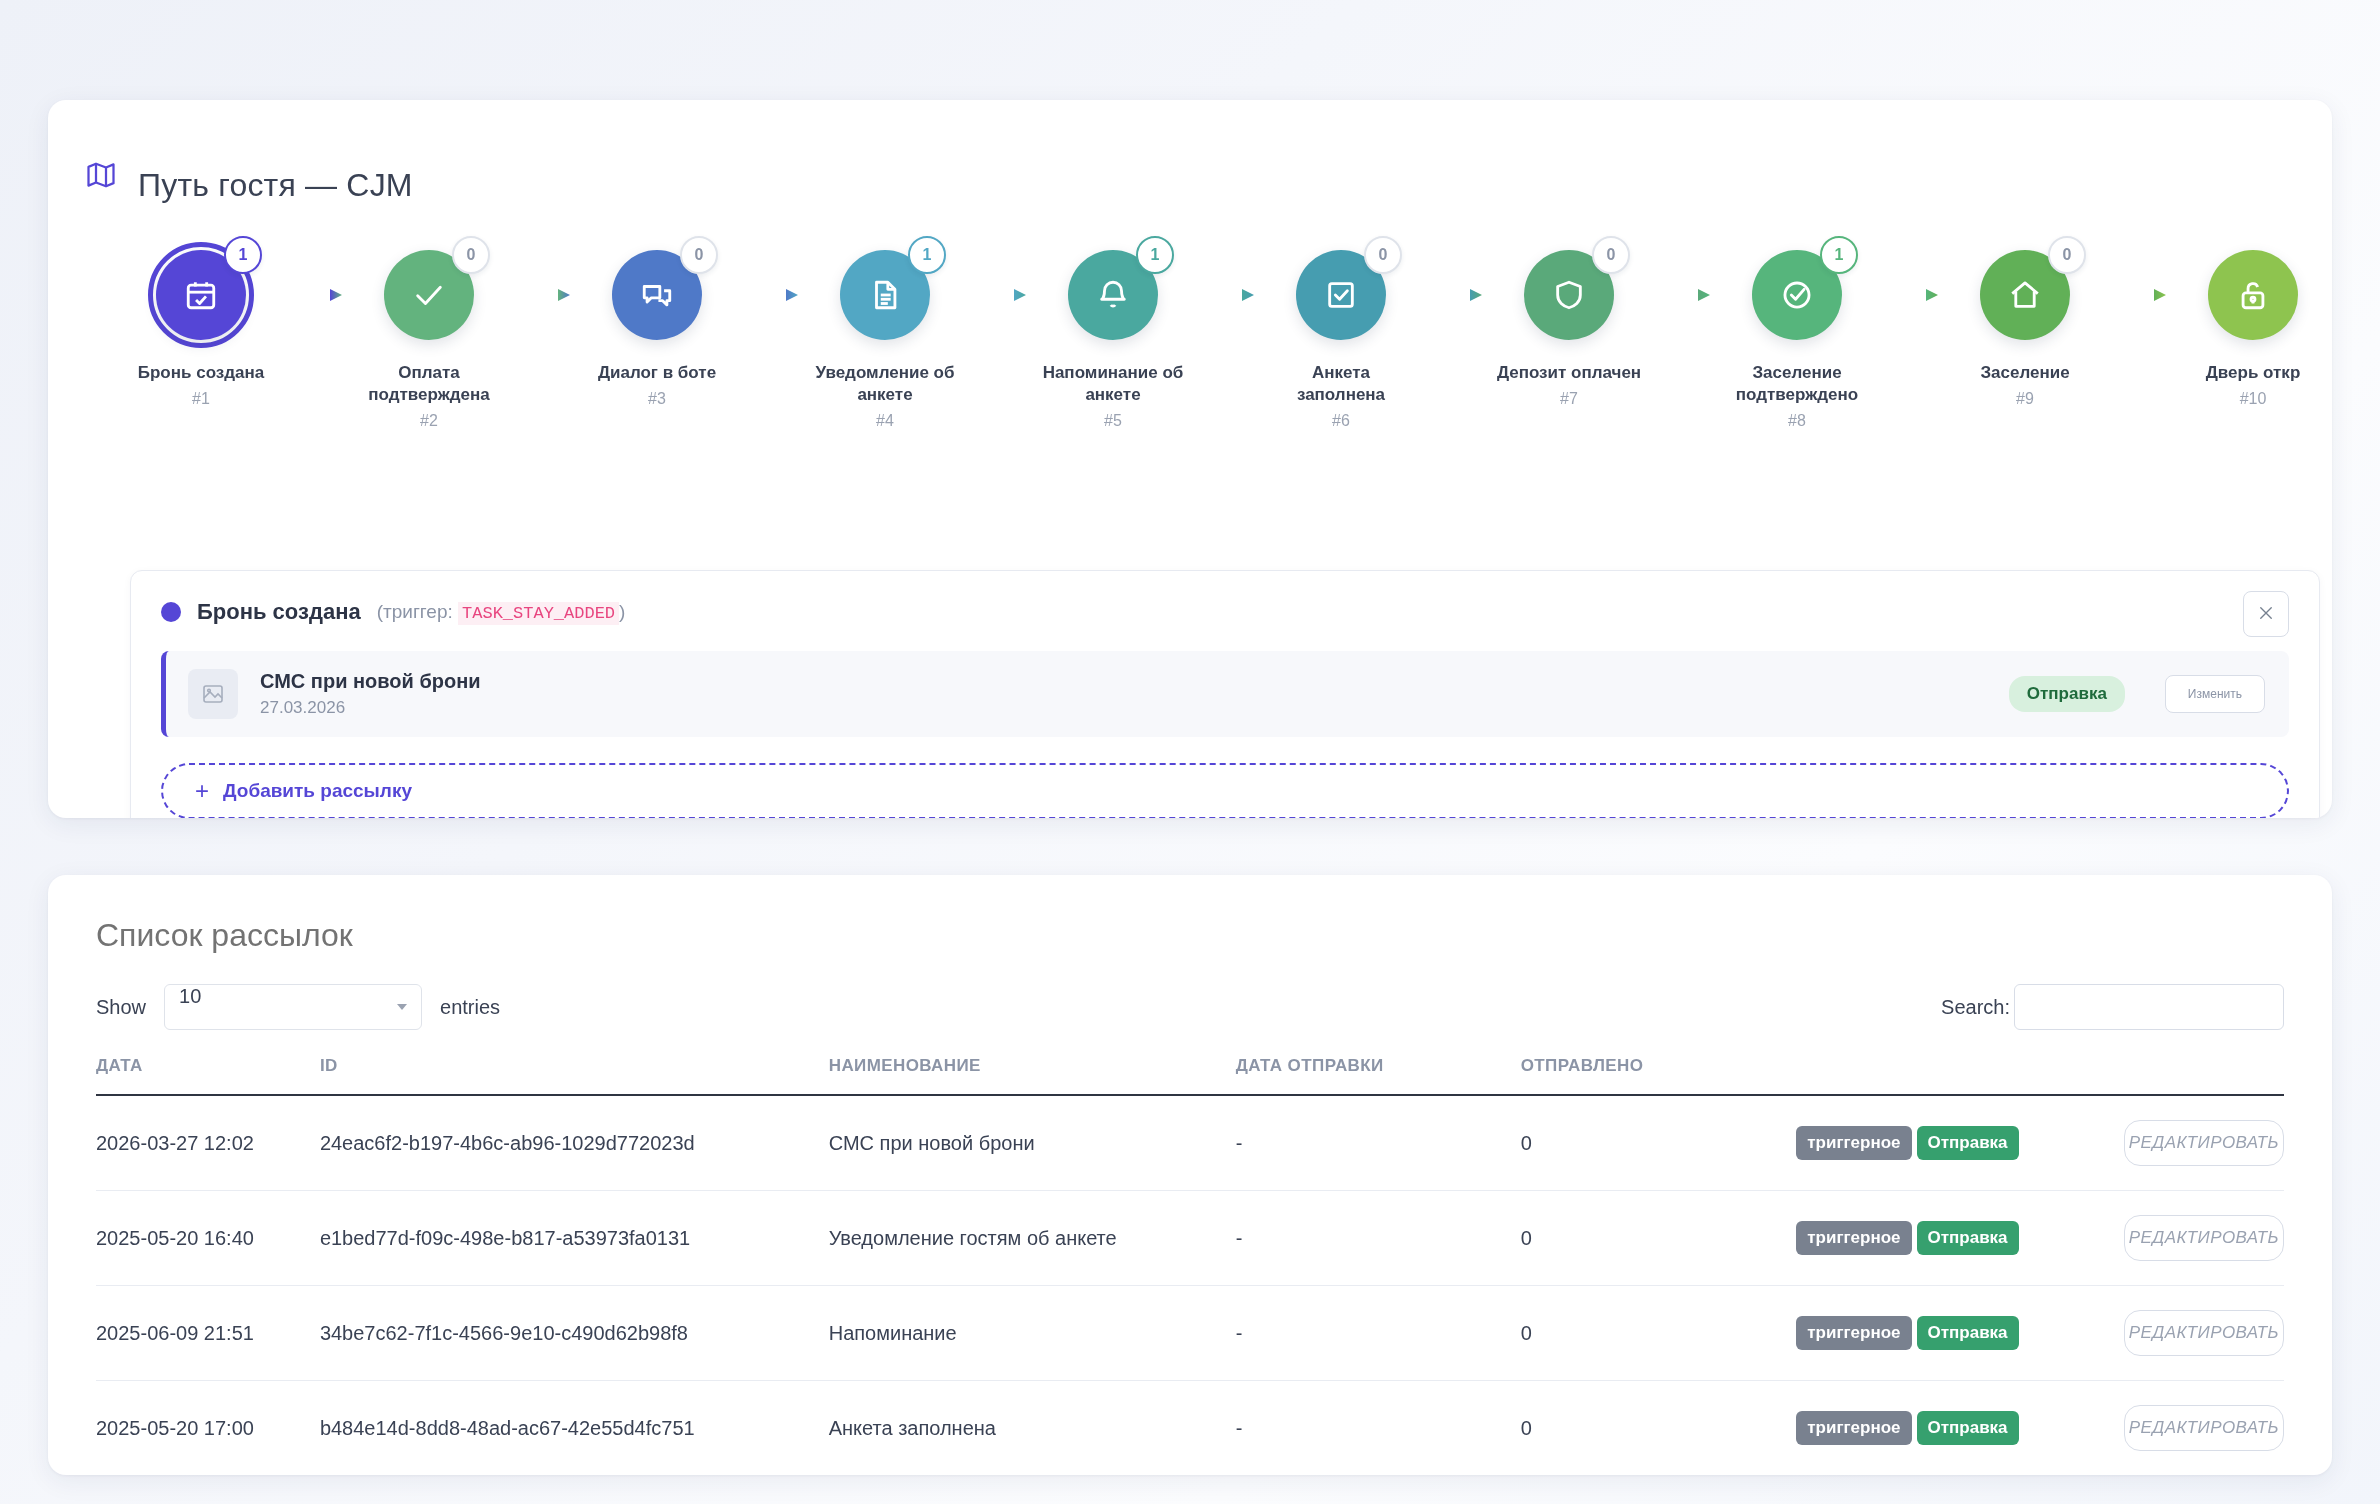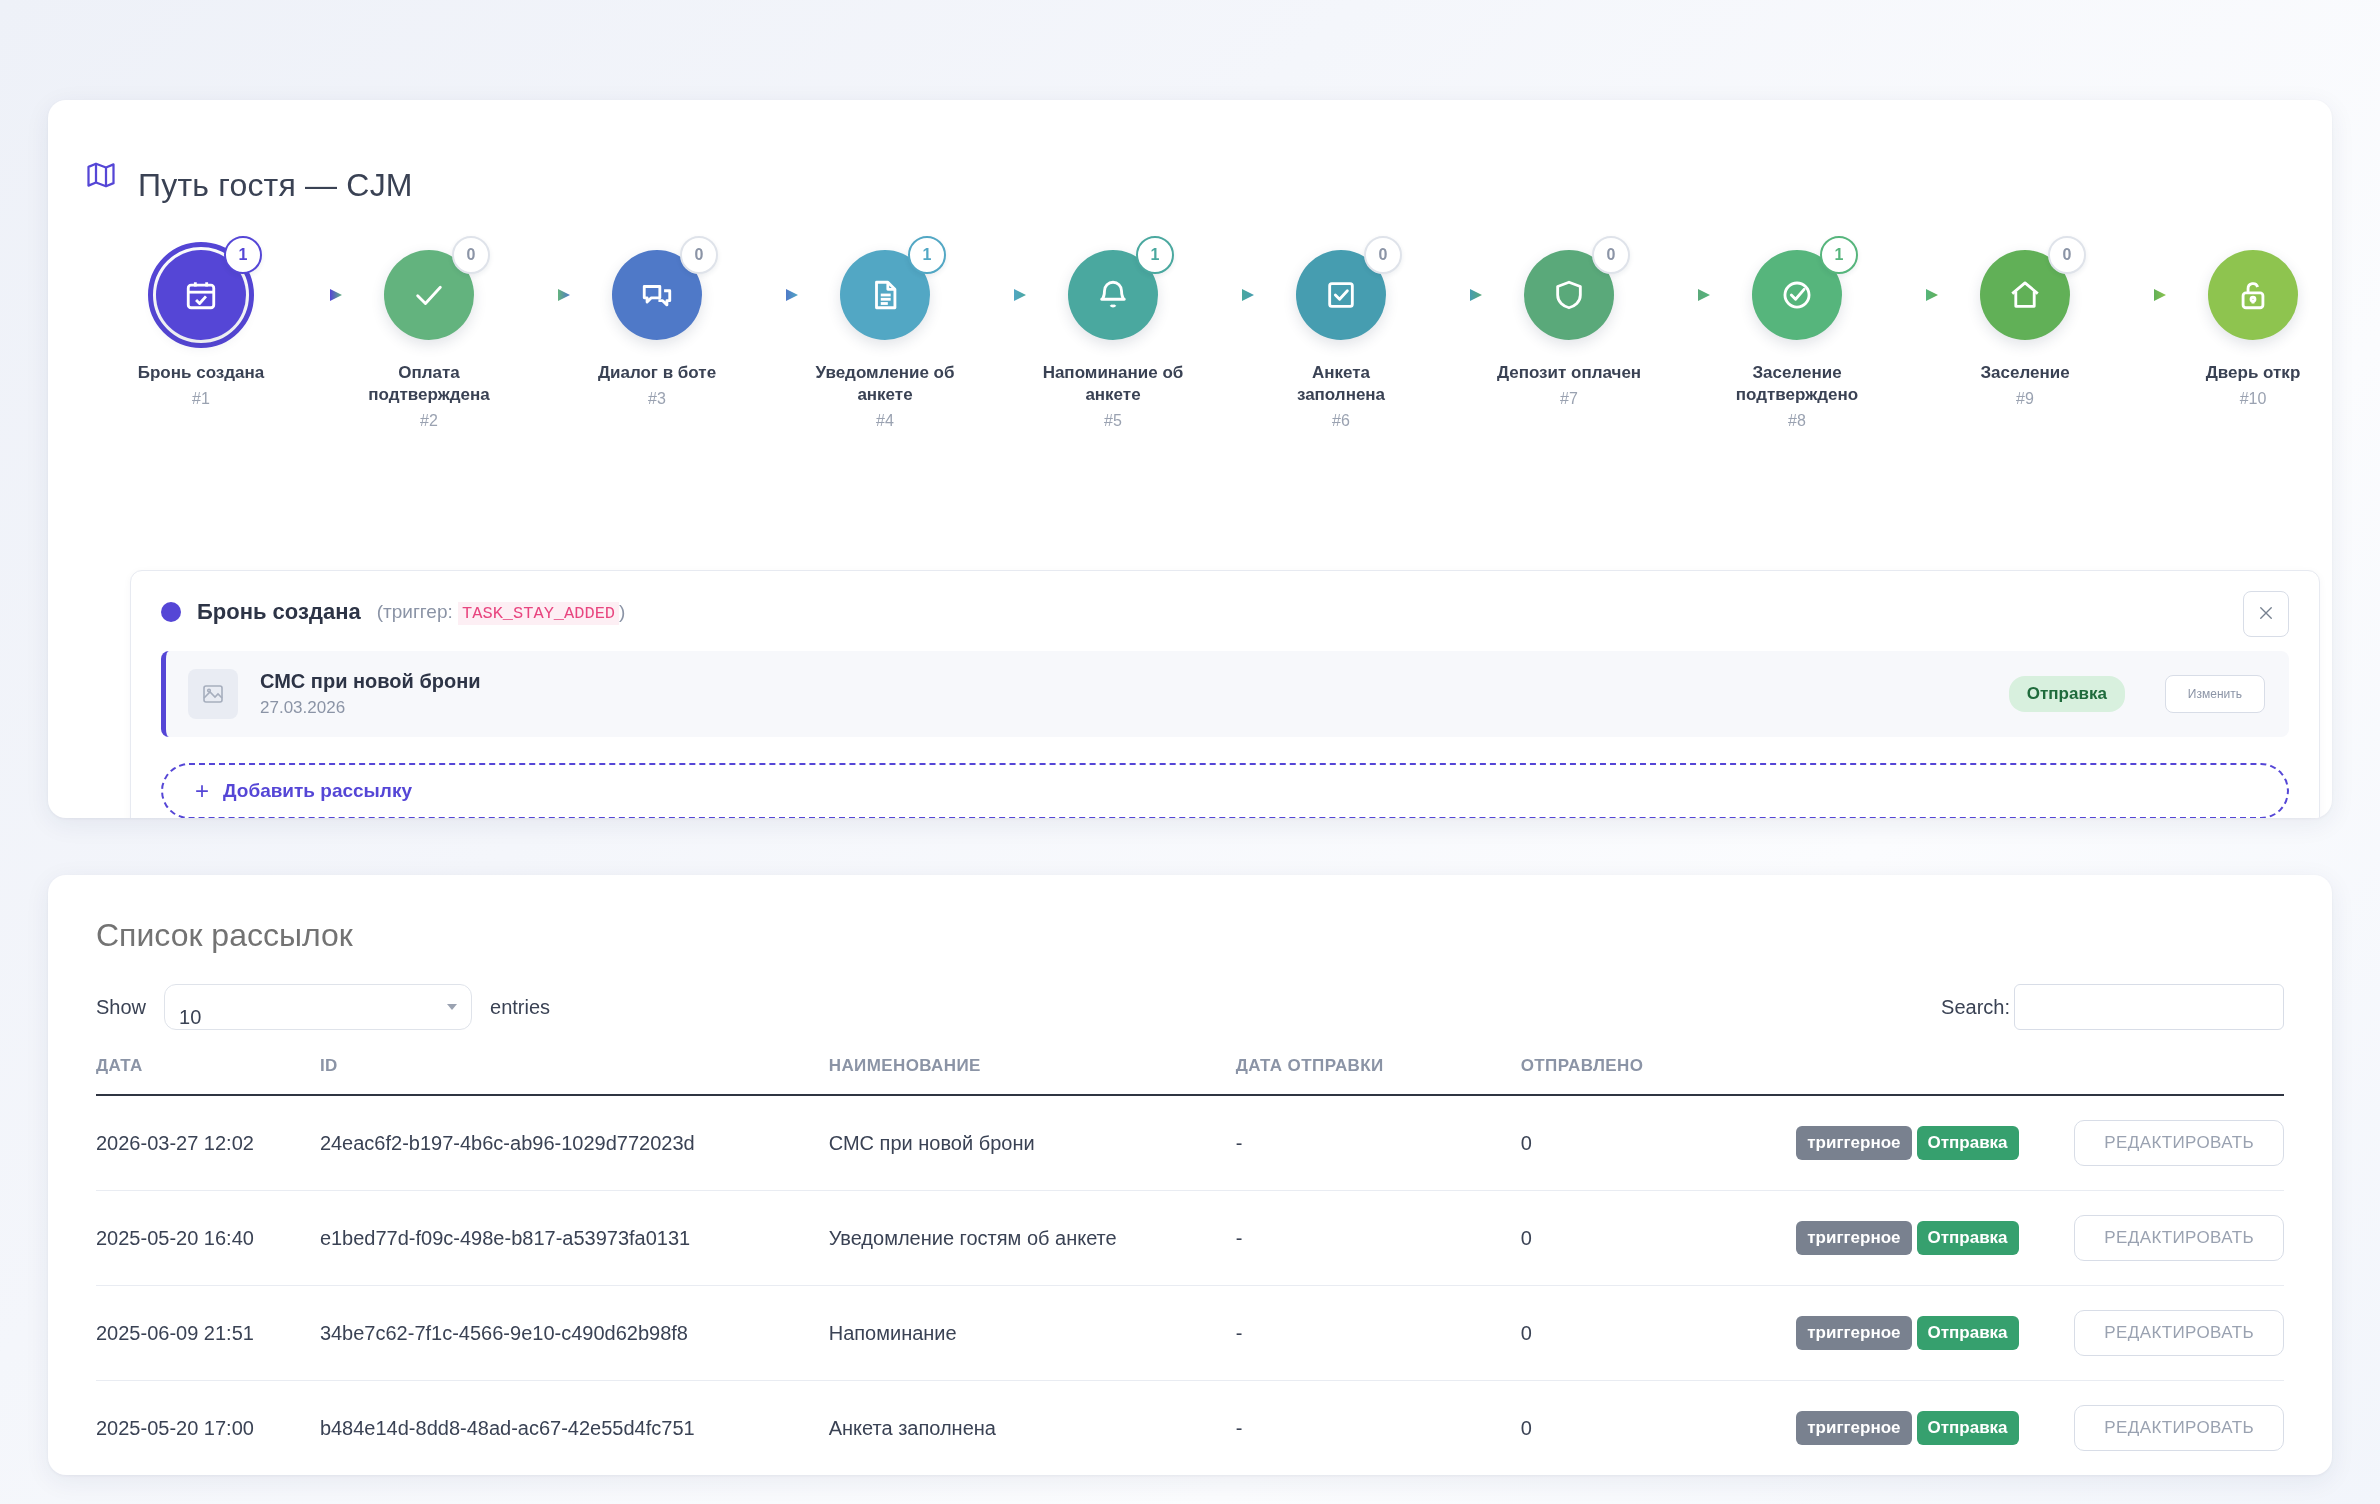--- a/index.html
+++ b/index.html
@@ -106,22 +106,22 @@
     color: #5546d6; font-size: 19px; font-weight: 700; cursor: pointer;
     font-family: inherit;
   }
   .add-btn .plus { font-size: 24px; font-weight: 400; line-height: 1; }
 
   
   .list-title { font-size: 32px; color: #737373; font-weight: 400; padding: 42px 0 0 48px; }
   .table-controls { display: flex; align-items: center; justify-content: space-between; padding: 30px 48px 0 48px; }
   .show-wrap { display: flex; align-items: center; gap: 18px; font-size: 20px; color: #3a4254; }
   .select-box {
-    position: relative; width: 308px; height: 46px; border: 1px solid #dfe3ea; border-radius: 12px;
-    background: #fff; display: flex; align-items: flex-end; padding: 0 14px;
+    position: relative; width: 258px; height: 46px; border: 1px solid #dfe3ea; border-radius: 6px;
+    background: #fff; display: flex; align-items: flex-start; padding: 0 14px;
     font-size: 20px; color: #3a4254; cursor: pointer;
   }
   .select-box .caret {
     position: absolute; right: 14px; top: 50%; transform: translateY(-50%);
     border-left: 5px solid transparent; border-right: 5px solid transparent;
     border-top: 6px solid #9aa2b1;
   }
   .search-wrap { display: flex; align-items: center; gap: 4px; font-size: 20px; color: #3a4254; }
   .search-input {
     width: 270px; height: 46px; border: 1px solid #d8dde7; border-radius: 6px;
@@ -144,23 +144,23 @@
   .col-act { width: 240px; }
   .badge-cell { text-align: center; white-space: nowrap; }
   .badge {
     display: inline-block; font-size: 17px; font-weight: 700; color: #fff;
     border-radius: 6px; padding: 7px 11px; vertical-align: middle;
   }
   .badge.gray { background: #79818f; }
   .badge.green { background: #36a06e; margin-left: 5px; }
   .act-cell { text-align: right; }
   .btn-row-edit {
-    border: 1px solid #d8dde7; border-radius: 10px; background: #fff;
-    color: #9aa2b1; font-size: 17px; letter-spacing: .4px; padding: 12px 29px;
-    cursor: pointer; font-family: inherit;
+    border: 1px solid #d8dde7; border-radius: 16px; background: #fff;
+    color: #9aa2b1; font-size: 17px; letter-spacing: .4px; padding: 12px 4px;
+    cursor: pointer; font-family: inherit; font-style: italic;
   }
 </style>
 </head>
 <body>
 
 <div class="page">
 
   <div class="card" id="cjm-card">
 
     <div class="cjm-head">

